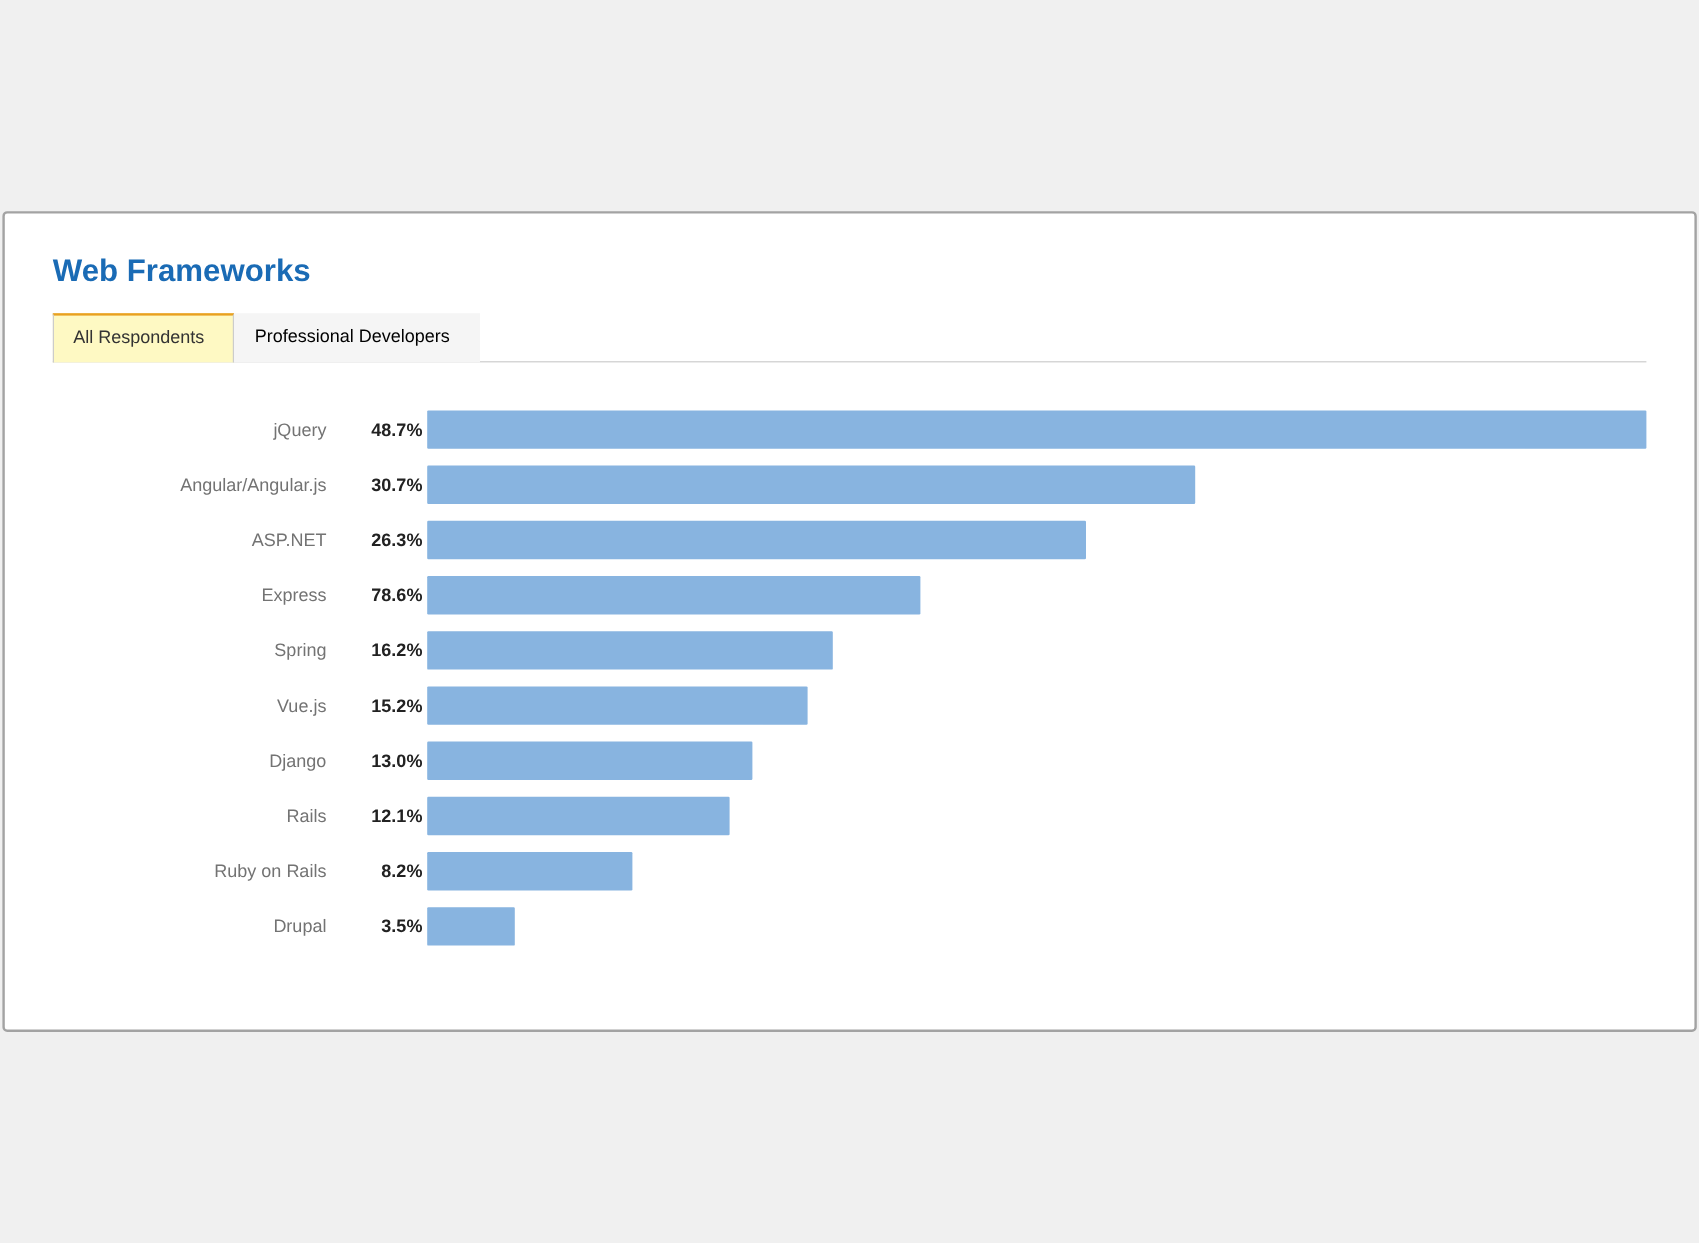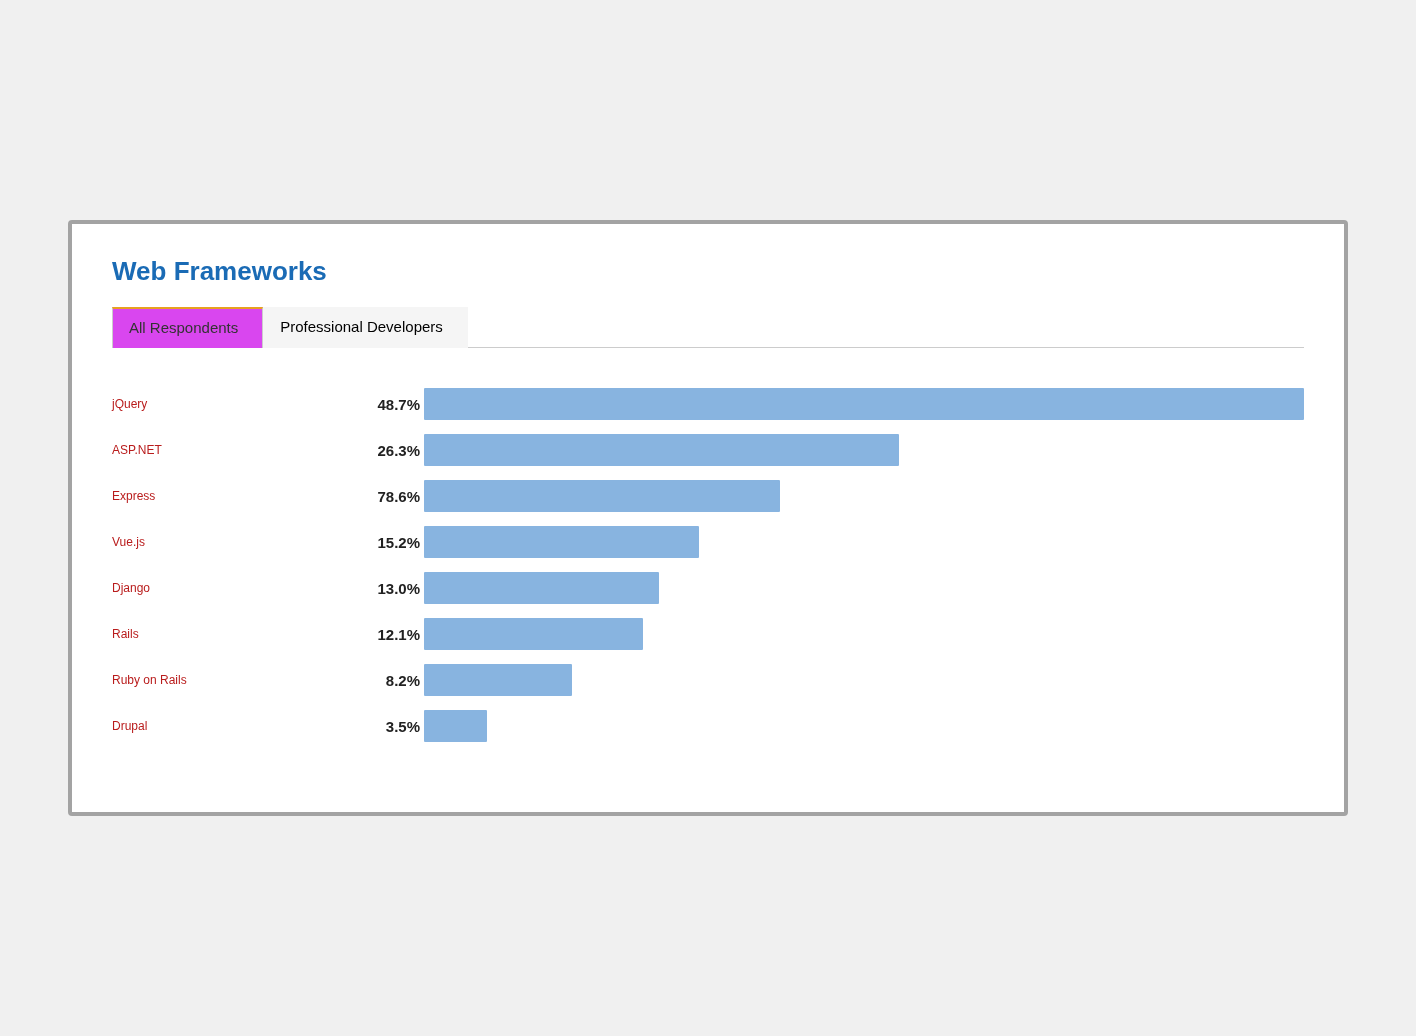--- a/index.html
+++ b/index.html
@@ -12,23 +12,23 @@
       background: #f0f0f0;
       display: flex;
       justify-content: center;
       align-items: center;
       min-height: 100vh;
       font-family: Arial, sans-serif;
     }
 
     .card {
       background: #ffffff;
-      border: 4px solid #a3a3a3;
+      border: 2px solid #a3a3a3;
       border-radius: 4px;
-      width: 1280px;
+      width: 1412px;
       padding: 32px 40px 48px 40px;
     }
 
     .page-title {
       font-size: 26px;
       font-weight: bold;
       color: #1a6bb5;
       margin-bottom: 20px;
     }
 
@@ -44,21 +44,21 @@
       cursor: pointer;
       border: 1px solid transparent;
       border-bottom: none;
       margin-bottom: -1px;
       color: #444444;
     }
 
     .tab.active {
       border-color: #cccccc;
       border-bottom-color: #ffffff;
-      background: #d946ef;
+      background: #fef9c3;
       border-top: 2px solid #e8a020;
       color: #333333;
     }
 
     .tab:not(.active) {
       background: #f5f5f5;
       color: #000000;
     }
 
     .chart-container {
@@ -66,23 +66,24 @@
     }
 
     .chart-row {
       display: flex;
       align-items: center;
       margin-bottom: 14px;
     }
 
     .label-area {
       width: 240px;
+      text-align: right;
       padding-right: 12px;
-      font-size: 12px;
-      color: #b91c1c;
+      font-size: 15px;
+      color: #737373;
       flex-shrink: 0;
     }
 
     .pct-area {
       width: 72px;
       text-align: right;
       font-size: 15px;
       font-weight: bold;
       color: #222222;
       padding-right: 4px;
@@ -114,31 +115,45 @@
   <div class="chart-container">
 
   <div class="chart-row">
         <div class="label-area">jQuery</div>
         <div class="pct-area">48.7%</div>
         <div class="bar-area">
           <div class="bar" style="width: 100%; background: rgb(136, 180, 224);"></div>
         </div>
       </div>
       <div class="chart-row">
+        <div class="label-area">Angular/Angular.js</div>
+        <div class="pct-area">30.7%</div>
+        <div class="bar-area">
+          <div class="bar" style="width: 63.039%; background: rgb(136, 180, 224);"></div>
+        </div>
+      </div>
+      <div class="chart-row">
         <div class="label-area">ASP.NET</div>
         <div class="pct-area">26.3%</div>
         <div class="bar-area">
           <div class="bar" style="width: 54.0041%; background: rgb(136, 180, 224);"></div>
         </div>
       </div>
       <div class="chart-row">
         <div class="label-area">Express</div>
         <div class="pct-area">78.6%</div>
         <div class="bar-area">
           <div class="bar" style="width: 40.4517%; background: rgb(136, 180, 224);"></div>
+        </div>
+      </div>
+      <div class="chart-row">
+        <div class="label-area">Spring</div>
+        <div class="pct-area">16.2%</div>
+        <div class="bar-area">
+          <div class="bar" style="width: 33.2649%; background: rgb(136, 180, 224);"></div>
         </div>
       </div>
       <div class="chart-row">
         <div class="label-area">Vue.js</div>
         <div class="pct-area">15.2%</div>
         <div class="bar-area">
           <div class="bar" style="width: 31.2115%; background: rgb(136, 180, 224);"></div>
         </div>
       </div>
       <div class="chart-row">

